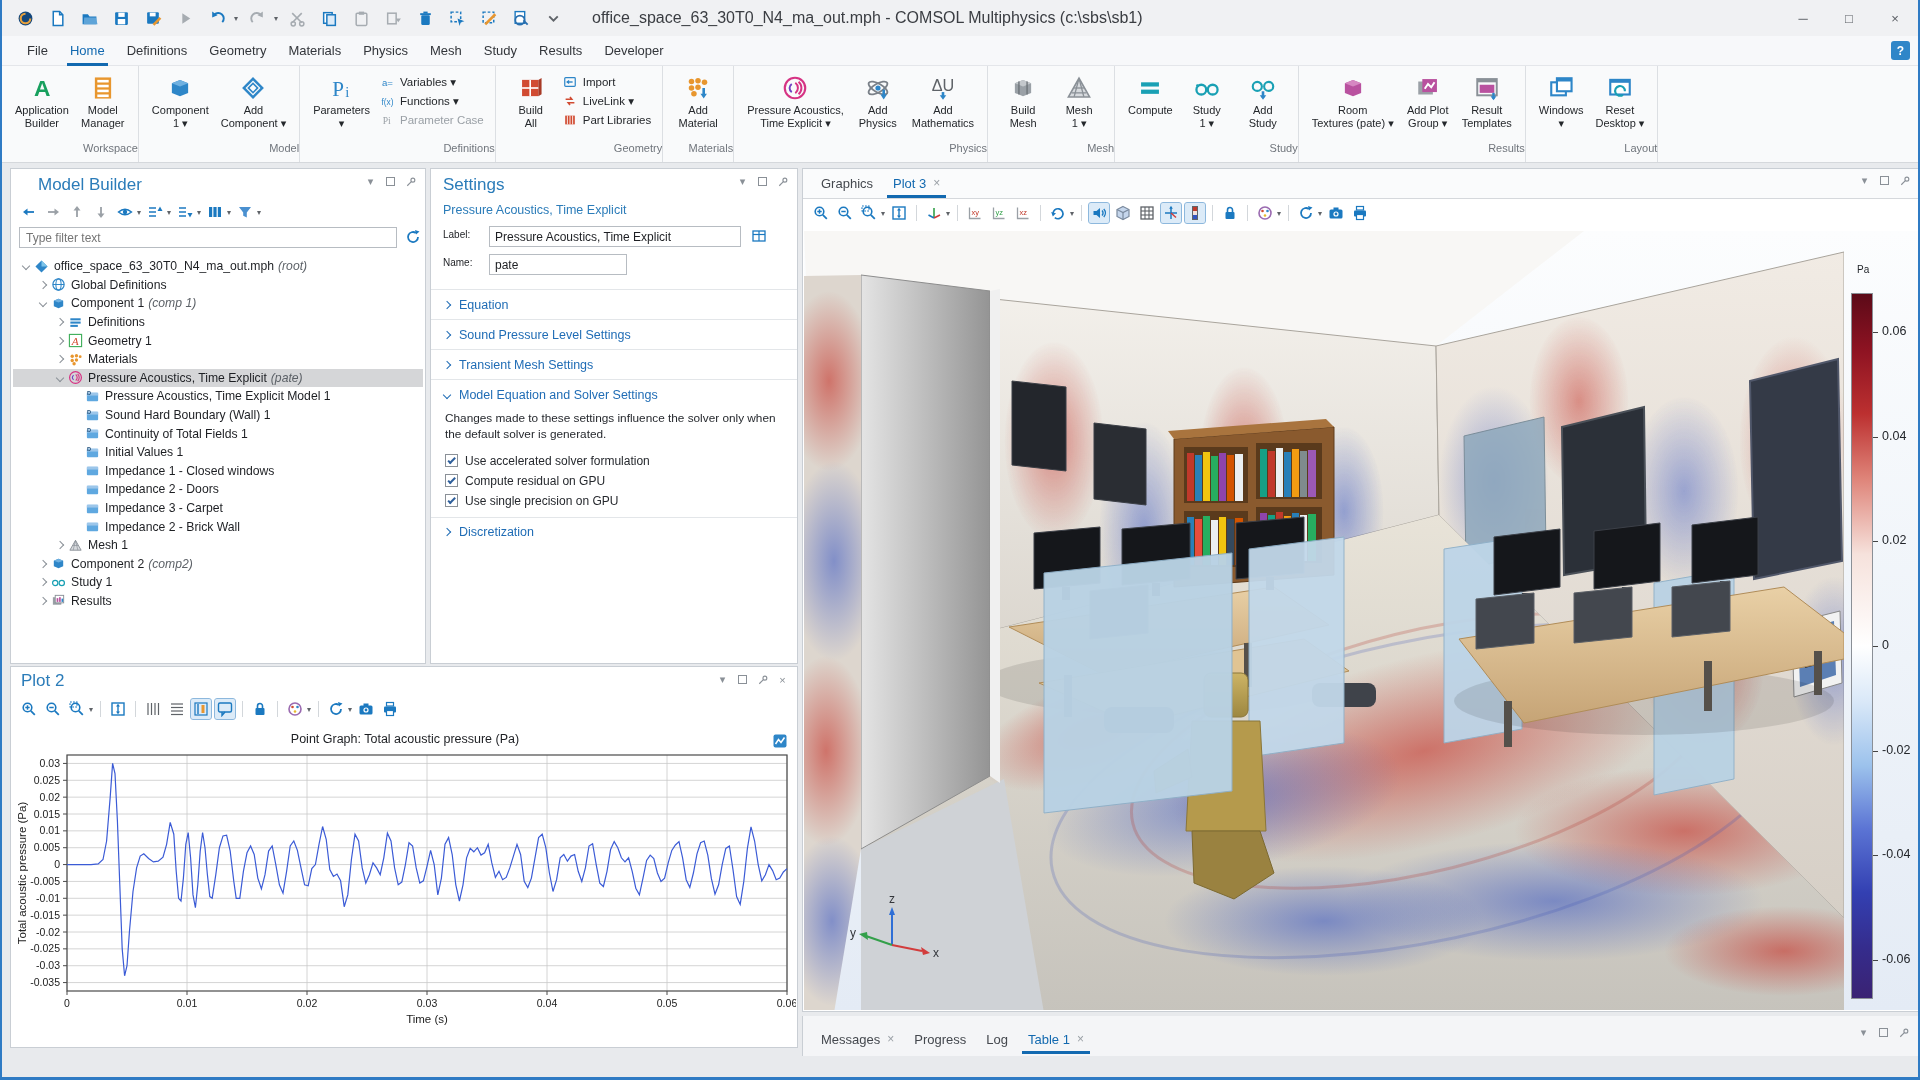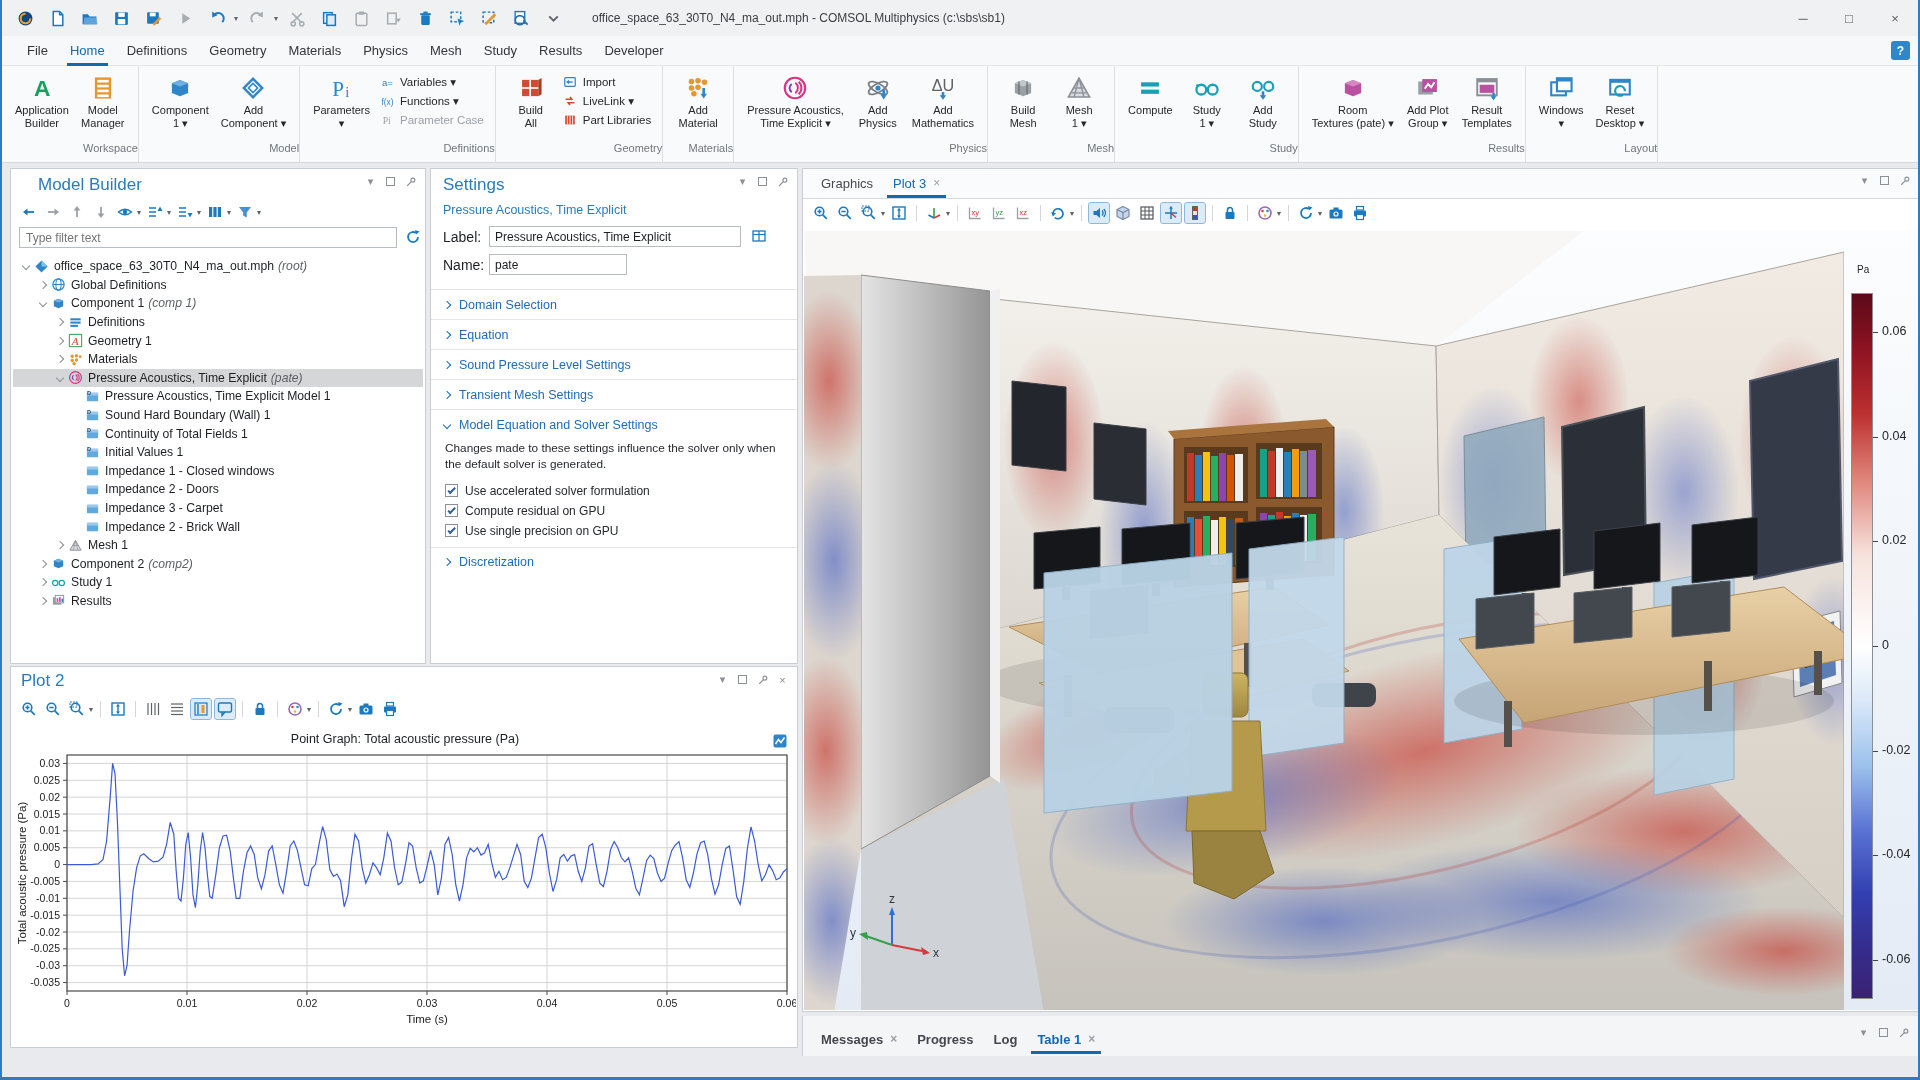--- a/index.html
+++ b/index.html
@@ -6,21 +6,21 @@
   *{box-sizing:border-box;}
   .window{position:relative;width:1920px;height:1080px;background:#e8eaed;
     font-family:"Liberation Sans",sans-serif;color:#1d1f23;overflow:hidden;
     border-left:2px solid #2f7bc4;border-right:2px solid #2f7bc4;border-bottom:3px solid #2f7bc4;}
   .abs{position:absolute;}
   
   .titlebar{position:absolute;top:0;left:0;right:0;height:36px;background:#f0f1f3;display:flex;align-items:center;}
   .tb-icons{display:flex;align-items:center;gap:6px;padding-left:10px;}
   .tbtn{width:26px;height:26px;display:flex;align-items:center;justify-content:center;border-radius:3px;}
   .tbtn svg{width:17px;height:17px;}
-  .tb-title{font-size:12px;color:#3a3d42;margin-left:26px;white-space:nowrap;}
+  .tb-title{font-size:16px;color:#3a3d42;margin-left:26px;white-space:nowrap;}
   .win-controls{margin-left:auto;display:flex;height:36px;}
   .wc{width:46px;height:36px;display:flex;align-items:center;justify-content:center;font-size:13px;color:#5a5e64;}
   
   .menubar{position:absolute;top:36px;left:0;right:0;height:30px;background:#f7f8fa;display:flex;align-items:center;padding-left:14px;border-bottom:1px solid #e4e6ea;}
   .menu-item{font-size:13px;color:#33363b;padding:0 11px;height:30px;display:flex;align-items:center;position:relative;}
   .menu-item.active{color:#1269b0;}
   .menu-item.active::after{content:"";position:absolute;left:8px;right:8px;bottom:0;height:3px;background:#1269b0;}
   .help-btn{margin-left:auto;margin-right:8px;width:19px;height:19px;background:#2f86c8;color:#fff;font-size:12px;font-weight:bold;display:flex;align-items:center;justify-content:center;border-radius:3px;}
   
   .ribbon{position:absolute;top:66px;left:0;right:0;height:97px;background:#f9fafb;border-bottom:1px solid #d5d8dc;display:flex;align-items:stretch;}
@@ -56,21 +56,21 @@
   .mb-filter{position:absolute;left:8px;top:58px;width:378px;height:21px;border:1px solid #b7bcc2;font-size:12px;color:#8a9097;padding:0 6px;font-family:"Liberation Sans",sans-serif;}
   .tree{position:absolute;left:2px;top:88px;right:2px;bottom:2px;overflow:hidden;}
   .trow{display:flex;align-items:center;height:18.6px;font-size:12.2px;white-space:nowrap;}
   .trow.selected{background:#d5d6d8;}
   .texp{width:14px;display:flex;align-items:center;justify-content:center;flex:none;}
   .ticon{width:16px;height:15px;margin-right:5px;display:flex;align-items:center;justify-content:center;flex:none;}
   .ticon svg{width:15px;height:15px;}
   .tsuffix{font-style:italic;color:#5c6167;margin-left:4px;}
   
   .set-sub{font-size:12.5px;color:#2b7cb9;}
-  .frow{position:absolute;display:flex;align-items:center;font-size:14px;justify-content:flex-end;}
+  .frow{position:absolute;display:flex;align-items:center;font-size:10px;justify-content:flex-end;}
   .finput{height:21px;border:1px solid #b7bcc2;font-size:12px;padding:0 5px;color:#1d1f23;font-family:"Liberation Sans",sans-serif;}
   .sections{position:absolute;left:0;right:0;top:120px;}
   .sect{border-top:1px solid #e3e6e9;}
   .sect-head{height:29px;display:flex;align-items:center;gap:9px;padding-left:13px;font-size:12.5px;color:#1f6cb5;}
   .sect-note{font-size:11.8px;color:#26292e;padding:2px 14px 8px 14px;line-height:1.35;}
   .cbrow{display:flex;align-items:center;gap:7px;padding:3px 14px;font-size:12px;color:#26292e;}
   .cbox{width:13px;height:13px;border:1px solid #8a9097;background:#fff;display:flex;align-items:center;justify-content:center;}
   .tick{width:8px;height:4px;border-left:2px solid #30609c;border-bottom:2px solid #30609c;transform:rotate(-45deg) translate(0.5px,-1px);}
   
   .tabstrip{display:flex;align-items:flex-end;height:30px;background:#fafbfc;border-bottom:1px solid #d5d8dc;padding-left:10px;gap:4px;}
@@ -895,26 +895,20 @@
           <rect x="2" y="3" width="12" height="10" fill="none" stroke="#1b79c0" stroke-width="1.3"></rect>
           <line x1="2" y1="6.5" x2="14" y2="6.5" stroke="#1b79c0" stroke-width="1.2"></line>
           <line x1="8" y1="3" x2="8" y2="13" stroke="#1b79c0" stroke-width="1.2"></line>
         </svg>
       </span>
     <div class="frow" style="left:12px;top:88px;">
       <span>Name:</span>
     </div>
     <input class="finput abs" style="left: 58px; top: 85px; width: 138px;" value="pate">
     <div class="sections" id="set-sections">
-        <div class="sect">
-          <div class="sect-head">
-            <span class="chev blue closed"></span>
-            <span>Domain Selection</span>
-          </div>
-        </div>
         <div class="sect">
           <div class="sect-head">
             <span class="chev blue closed"></span>
             <span>Equation</span>
           </div>
         </div>
         <div class="sect">
           <div class="sect-head">
             <span class="chev blue closed"></span>
             <span>Sound Pressure Level Settings</span>
@@ -1570,21 +1564,21 @@
           <div style="position: absolute; left: 1069px; top: 519.593px; width: 5px; height: 1px; background: rgb(68, 68, 68);"></div>
           <div class="cbar-tick" style="left: 1078px; top: 616.185px;">-0.04</div>
           <div style="position: absolute; left: 1069px; top: 624.185px; width: 5px; height: 1px; background: rgb(68, 68, 68);"></div>
           <div class="cbar-tick" style="left: 1078px; top: 720.778px;">-0.06</div>
           <div style="position: absolute; left: 1069px; top: 728.778px; width: 5px; height: 1px; background: rgb(68, 68, 68);"></div>
         </div>
     </div>
   </div>
 
   <div class="abs" style="left:800px;top:1016px;width:1118px;height:40px;background:#f4f5f7;border-left:1px solid #c9ced4;">
-    <div class="tabstrip" id="b-tabs" style="height:38px;background:transparent;border-bottom:none;font-weight:bold;">
+    <div class="tabstrip" id="b-tabs" style="height:38px;background:transparent;border-bottom:none;">
         <div class="tab">
           <span>Messages</span>
           <span class="x">×</span>
         </div>
         <div class="tab">
           <span>Progress</span>
         </div>
         <div class="tab">
           <span>Log</span>
         </div>

